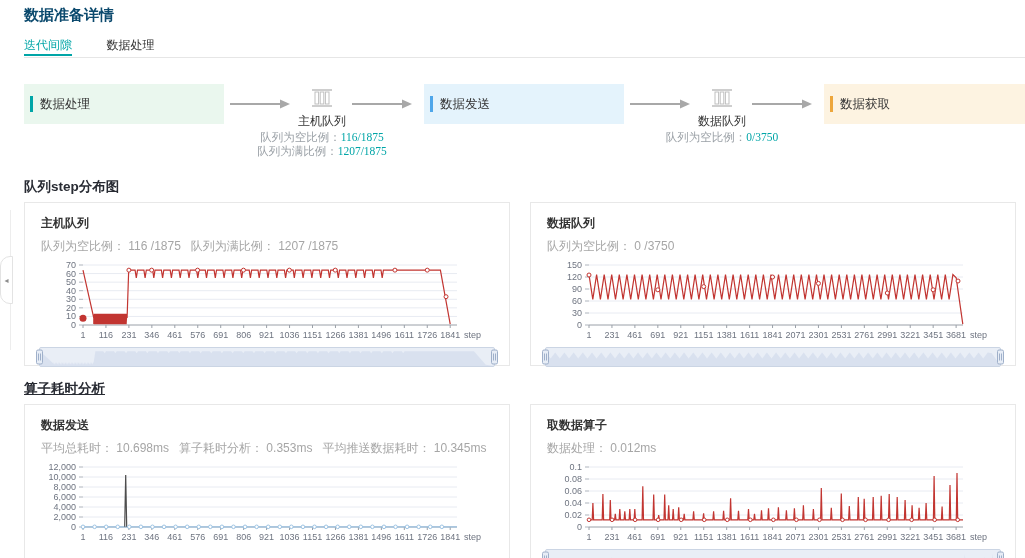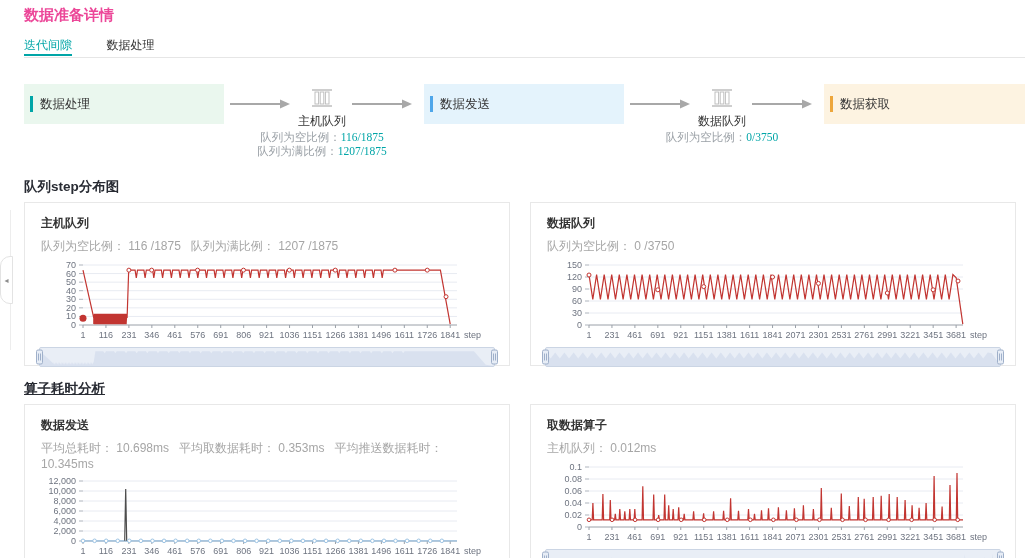--- a/index.html
+++ b/index.html
@@ -1,18 +1,18 @@
 <!DOCTYPE html>
 <html><head>
 <meta charset="utf-8">
 <style>
   html,body{margin:0;padding:0;}
   body{width:1025px;height:558px;overflow:hidden;background:#fff;
        font-family:"Liberation Sans","DejaVu Sans",sans-serif;color:#333;position:relative;}
-  .page-title{font-size:15px;font-weight:bold;color:#ec4899;margin:6px 0 10px 24px;}
+  .page-title{font-size:15px;font-weight:bold;color:#0c4a6e;margin:6px 0 10px 24px;}
   .tabs{margin-left:24px;border-bottom:1px solid #e6e6e6;height:22px;}
   .tab{display:inline-block;margin-right:30px;padding-bottom:0;font-size:12px;color:#333;cursor:pointer;}
   .tab.active{color:#00a5a7;border-bottom:2px solid #00a5a7;}
   
   .pipeline{position:relative;height:92px;margin-top:16px;}
   .flow-box{position:absolute;top:10px;height:40px;font-size:12.5px;color:#333;
             display:flex;align-items:center;padding-left:16px;box-sizing:border-box;}
   .flow-box .bar{position:absolute;left:6px;top:12px;width:3px;height:16px;}
   .fb-green{left:24px;width:200px;background:#eaf7ee;}
   .fb-green .bar{background:#00a5a7;}
@@ -274,21 +274,21 @@
       <span class="dz-h r"></span>
     </div>
   </div>
 </div>
 
 <div class="section-title second">算子耗时分析</div>
 
 <div class="row">
   <div class="card">
     <div class="card-title">数据发送</div>
-    <div class="card-sub">平均总耗时： 10.698ms   平均取数据耗时： 0.353ms   平均推送数据耗时： 10.345ms</div>
+    <div class="card-sub">平均总耗时： 10.698ms   算子耗时分析： 0.353ms   平均推送数据耗时： 10.345ms</div>
     <div class="chart" id="chart2"><svg width="454" height="86" viewBox="0 0 454 86">
           <line x1="42" y1="68" x2="46" y2="68" stroke="#aeb4bd" stroke-width="1"></line>
           <text x="39" y="71" text-anchor="end" class="tick">0</text>
           <line x1="46" y1="58" x2="420" y2="58" stroke="#e8ebf2" stroke-width="1"></line>
           <line x1="42" y1="58" x2="46" y2="58" stroke="#aeb4bd" stroke-width="1"></line>
           <text x="39" y="61" text-anchor="end" class="tick">2,000</text>
           <line x1="46" y1="48.00000000000001" x2="420" y2="48.00000000000001" stroke="#e8ebf2" stroke-width="1"></line>
           <line x1="42" y1="48.00000000000001" x2="46" y2="48.00000000000001" stroke="#aeb4bd" stroke-width="1"></line>
           <text x="39" y="51.00000000000001" text-anchor="end" class="tick">4,000</text>
           <line x1="46" y1="38" x2="420" y2="38" stroke="#e8ebf2" stroke-width="1"></line>
@@ -371,21 +371,21 @@
           <circle cx="358.53148345784416" cy="67.825" r="1.8" fill="#fff" stroke="#9cc3e3" stroke-width="1"></circle>
           <circle cx="370.1067235859125" cy="67.825" r="1.8" fill="#fff" stroke="#9cc3e3" stroke-width="1"></circle>
           <circle cx="381.6819637139808" cy="67.825" r="1.8" fill="#fff" stroke="#9cc3e3" stroke-width="1"></circle>
           <circle cx="393.2572038420491" cy="67.825" r="1.8" fill="#fff" stroke="#9cc3e3" stroke-width="1"></circle>
           <circle cx="404.83244397011737" cy="67.825" r="1.8" fill="#fff" stroke="#9cc3e3" stroke-width="1"></circle>
         </svg></div>
 
   </div>
   <div class="card">
     <div class="card-title">取数据算子</div>
-    <div class="card-sub">主机队列： 0.012ms</div>
+    <div class="card-sub">数据处理： 0.012ms</div>
     <div class="chart" id="chart3"><svg width="454" height="86" viewBox="0 0 454 86">
           <line x1="42" y1="68" x2="46" y2="68" stroke="#aeb4bd" stroke-width="1"></line>
           <text x="39" y="71" text-anchor="end" class="tick">0</text>
           <line x1="46" y1="56" x2="420" y2="56" stroke="#e8ebf2" stroke-width="1"></line>
           <line x1="42" y1="56" x2="46" y2="56" stroke="#aeb4bd" stroke-width="1"></line>
           <text x="39" y="59" text-anchor="end" class="tick">0.02</text>
           <line x1="46" y1="44.00000000000001" x2="420" y2="44.00000000000001" stroke="#e8ebf2" stroke-width="1"></line>
           <line x1="42" y1="44.00000000000001" x2="46" y2="44.00000000000001" stroke="#aeb4bd" stroke-width="1"></line>
           <text x="39" y="47.00000000000001" text-anchor="end" class="tick">0.04</text>
           <line x1="46" y1="32" x2="420" y2="32" stroke="#e8ebf2" stroke-width="1"></line>

